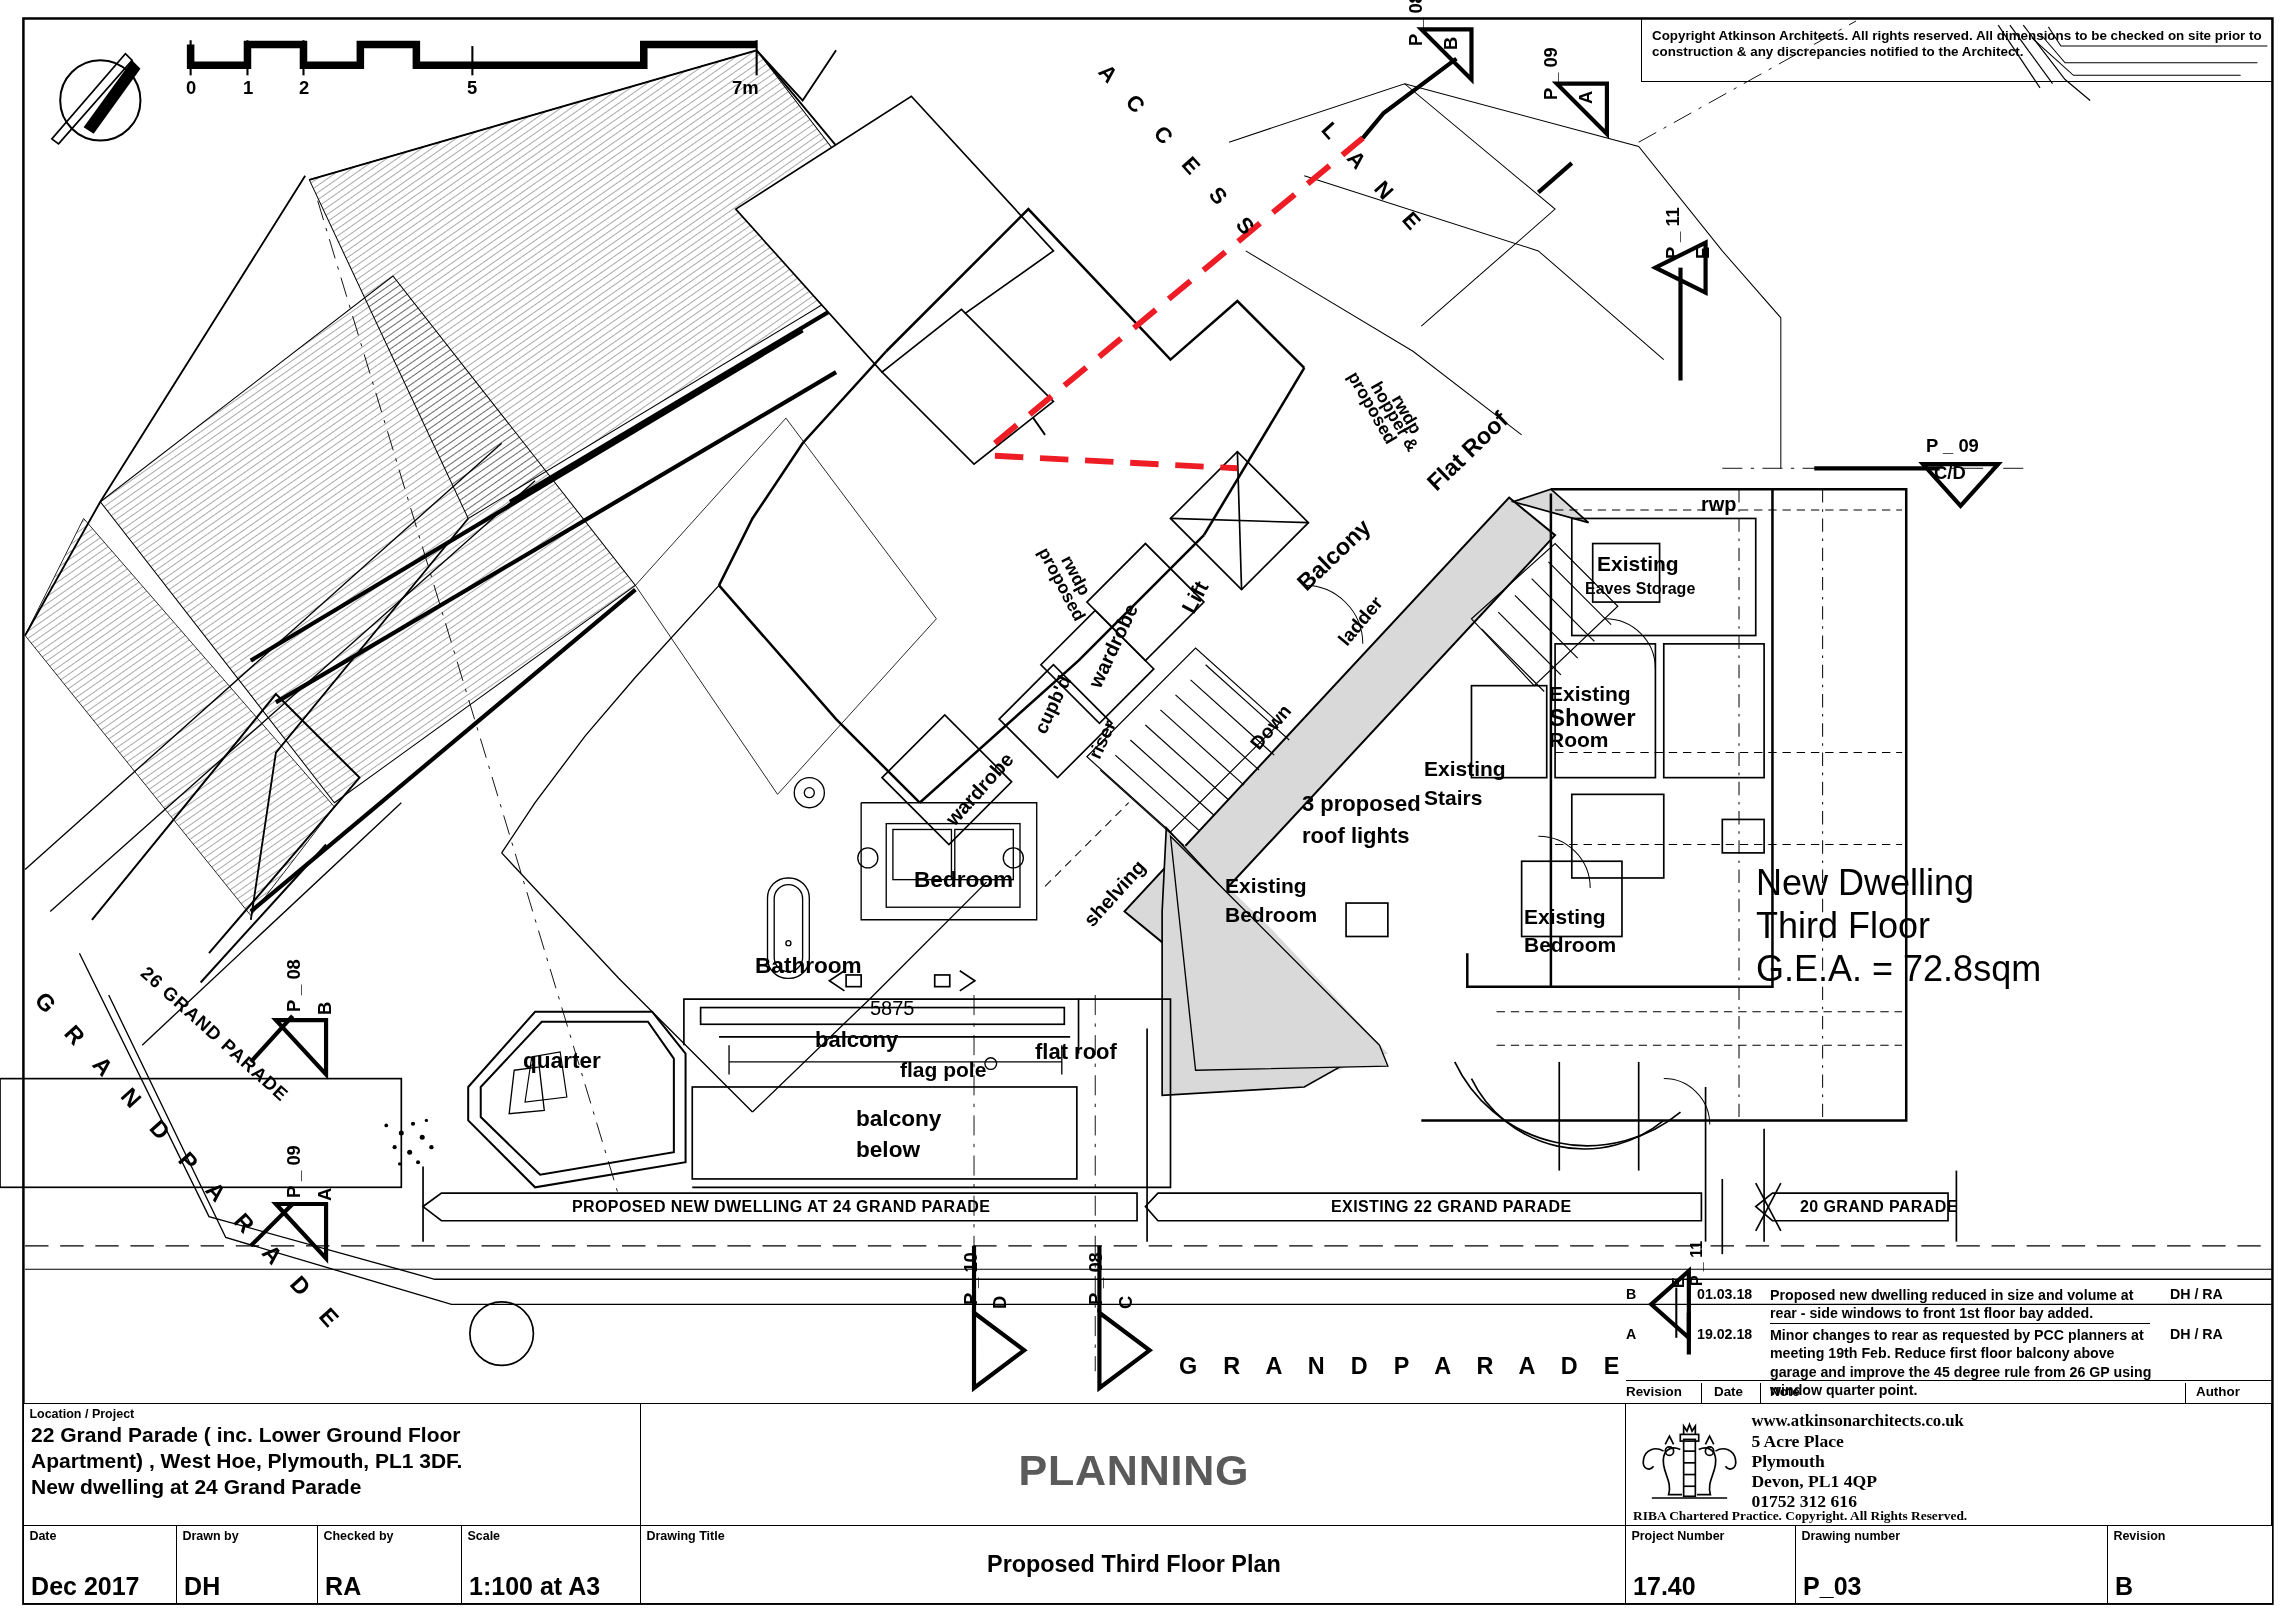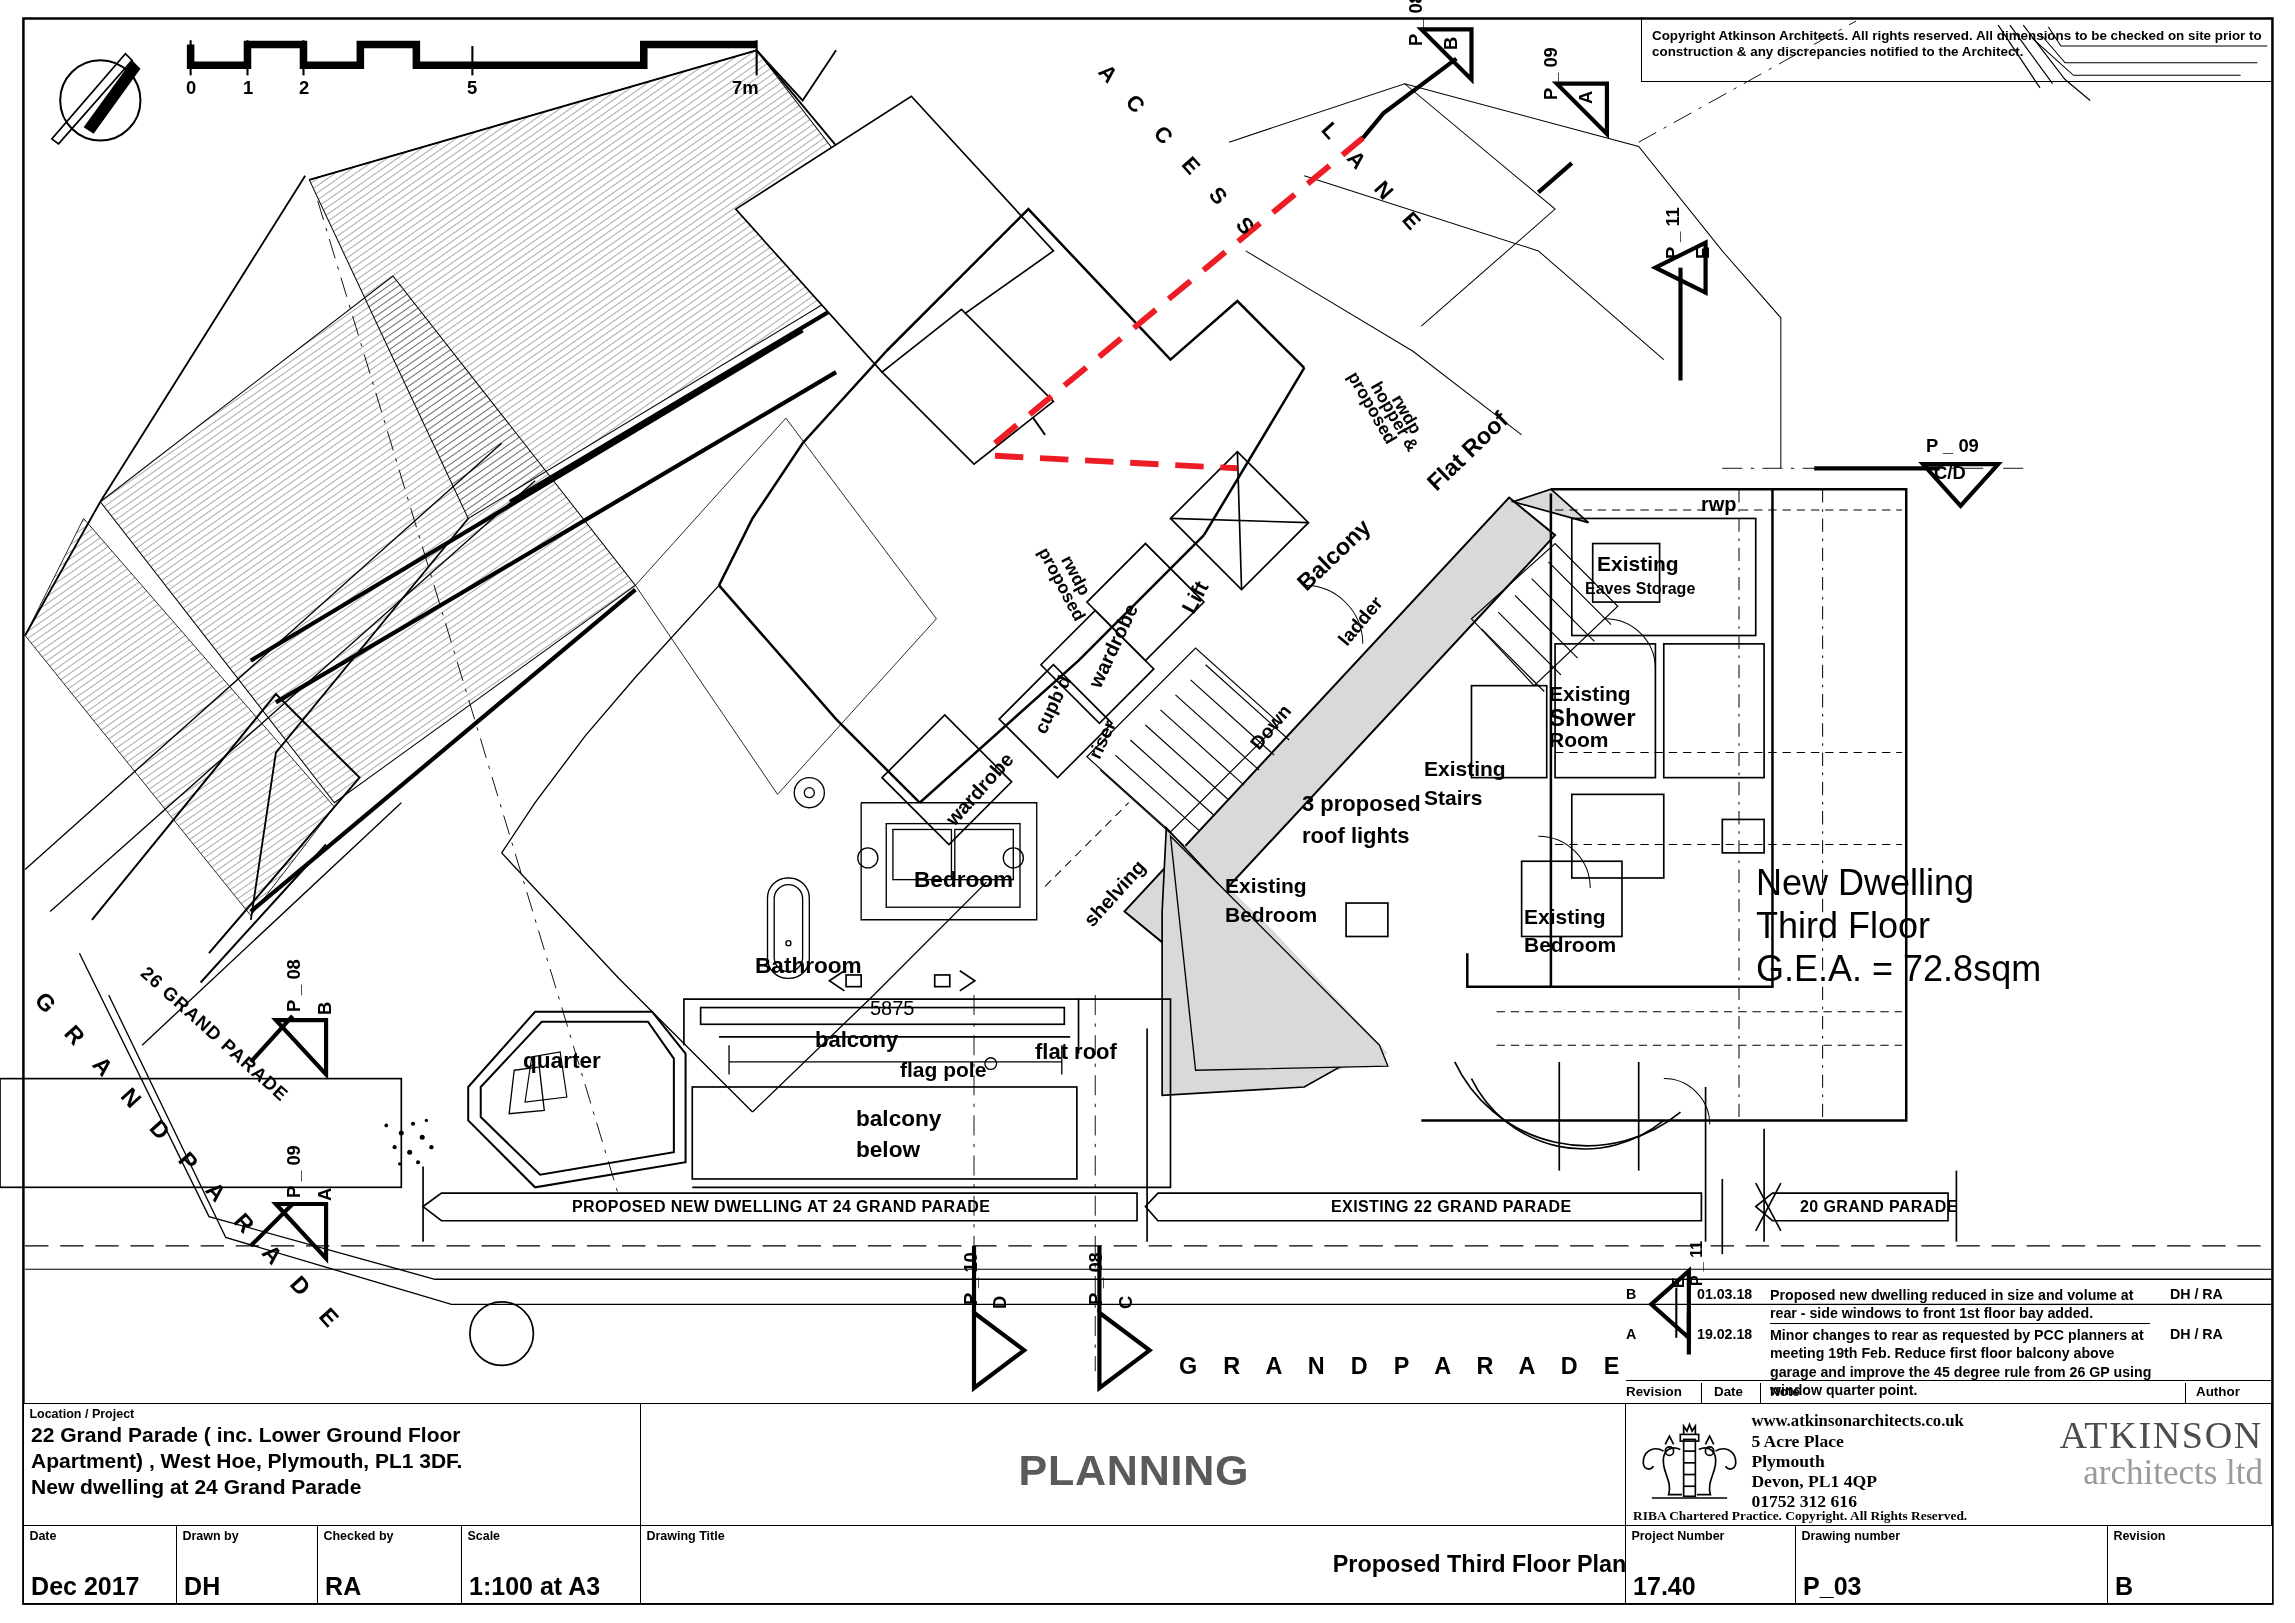--- a/index.html
+++ b/index.html
@@ -22,21 +22,21 @@
   .locbox{left:0;top:0;width:619px;height:124px;}
   .loctext{position:absolute;left:6.7px;top:18.4px;font-size:21px;font-weight:bold;line-height:26px;}
   .datebox{left:0;top:122px;width:155px;height:79px;}
   .drawnbox{left:153px;top:122px;width:142px;height:79px;}
   .checkbox{left:294px;top:122px;width:146px;height:79px;}
   .scalebox{left:438px;top:122px;width:181px;height:79px;}
 
   .dtbox{left:617px;top:0px;width:987px;height:124px;}
   .planning{position:absolute;left:0;right:0;top:42px;text-align:center;font-size:43px;font-weight:bold;color:#5a5a5a;letter-spacing:0.8px;}
   .dtitlebox{left:617px;top:122px;width:987px;height:79px;padding-left:16px;}
-  .dtitleval{position:absolute;left:0;right:0;top:25px;text-align:right;font-size:23.4px;font-weight:bold;}
+  .dtitleval{position:absolute;left:0;right:0;top:25px;text-align:center;font-size:23.4px;font-weight:bold;}
 
   .archbox{left:1602px;top:0px;width:647px;height:124px;padding-left:32px;}
   .pnbox{left:1602px;top:122px;width:171px;height:79px;}
   .dnbox{left:1772px;top:122px;width:314px;height:79px;}
   .revbox{left:2084px;top:122px;width:166px;height:79px;}
 
   .addr{position:absolute;left:125px;top:6.7px;font-family:"Liberation Serif",serif;font-size:17.6px;font-weight:bold;line-height:20px;}
   .addr .www{font-size:16.7px;}
   .riba{position:absolute;left:6.7px;bottom:1.7px;font-family:"Liberation Serif",serif;font-size:13.4px;font-weight:bold;}
   .logoword{position:absolute;right:8.4px;top:11.7px;text-align:right;font-family:"Liberation Serif",serif;}
@@ -581,24 +581,20 @@
       </svg>
 
       <div class="addr">
         <div class="www">www.atkinsonarchitects.co.uk</div>
         <div>5 Acre Place</div>
         <div>Plymouth</div>
         <div>Devon, PL1 4QP</div>
         <div>01752 312 616</div>
       </div>
       <div class="riba">RIBA Chartered Practice. Copyright. All Rights Reserved.</div>
-      <div class="logoword">
-        <div class="l1">ATKINSON</div>
-        <div class="l2">architects ltd</div>
-      </div>
     </div>
 
     <div class="tbbox pnbox">
       <div class="tbcap">Project Number</div>
       <div class="tbval">17.40</div>
     </div>
     <div class="tbbox dnbox">
       <div class="tbcap">Drawing number</div>
       <div class="tbval">P_03</div>
     </div>

